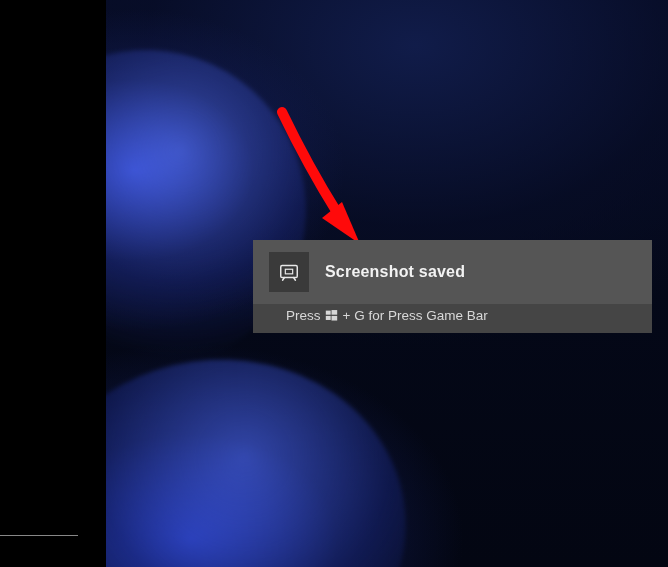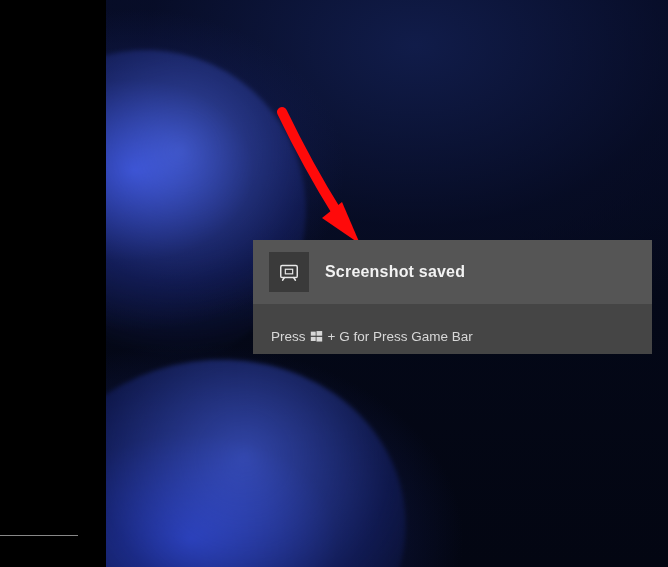--- a/index.html
+++ b/index.html
@@ -85,26 +85,27 @@
     justify-content: center;
     flex: 0 0 40px;
   }
   .toast-title {
     color: #f2f2f2;
     font-size: 16px;
     font-weight: 600;
     letter-spacing: 0.2px;
   }
   .toast-sub {
-    padding: 25px 18px 10px 18px;
+    padding: 4px 18px 10px 18px;
     display: flex;
     align-items: center;
     gap: 4px;
     color: #d8d8d8;
     font-size: 13.5px;
+    margin-left: 15px;
   }
   .win-key {
     display: inline-flex;
     align-items: center;
     justify-content: center;
     width: 14px; height: 14px;
   }
 </style>
 </head>
 <body>

